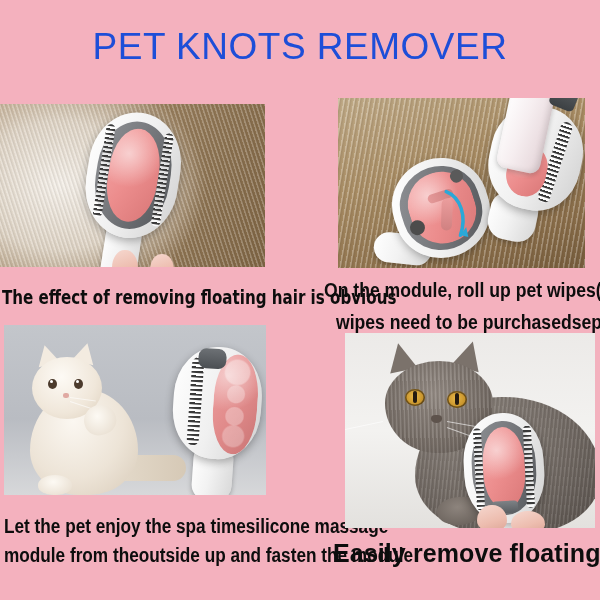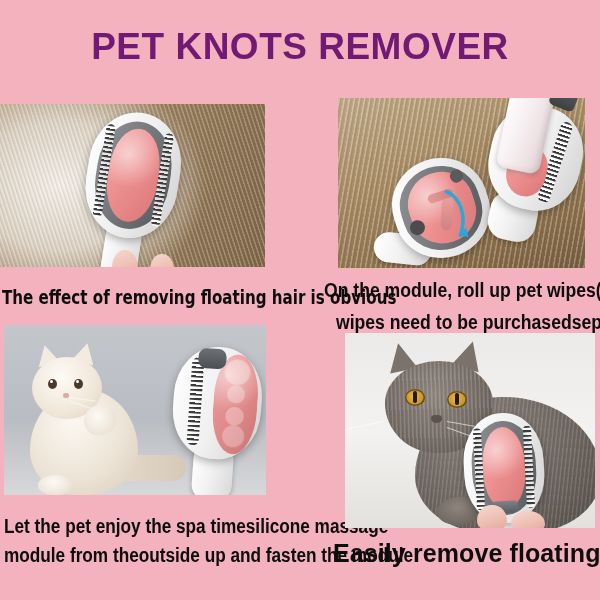--- a/index.html
+++ b/index.html
@@ -23,23 +23,23 @@
   }
 
   
   .title {
     position: absolute;
     left: 0;
     top: 27px;
     width: 600px;
     text-align: center;
     font-size: 37px;
-    font-weight: bold;
+    font-weight: normal;
     letter-spacing: 0.5px;
-    color: #701a75;
+    color: #1d4ed8;
     line-height: 40px;
     white-space: nowrap;
   }
 
   
   .panel {
     position: absolute;
     overflow: hidden;
     background: #d9d3cc;
   }

